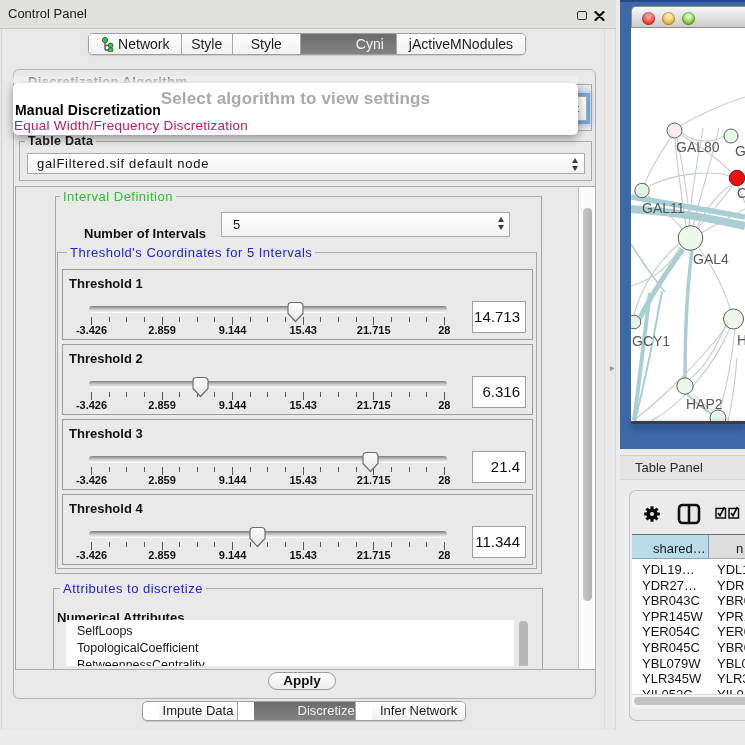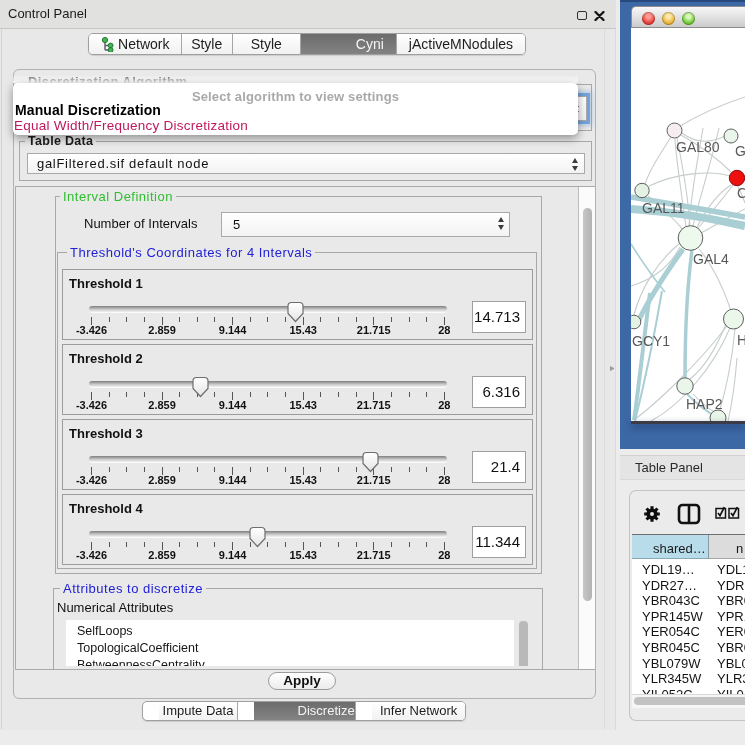--- a/index.html
+++ b/index.html
@@ -1,18 +1,18 @@
 <!DOCTYPE html>
 <html><head><meta charset="utf-8">
 <style>
 * { margin:0; padding:0; box-sizing:border-box; }
 html,body { width:745px; height:745px; overflow:hidden; background:#ececec;
   font-family:"Liberation Sans", sans-serif; }
 .abs { position:absolute; }
-.b { font-weight:normal; }
+.b { font-weight:bold;margin-top:10px; }
 
 #lwin { left:0; top:0; width:616px; height:730px; background:#e8e8e8;
   border-right:1px solid #dadada; }
 #ltitle { left:0; top:0; width:616px; height:29px; background:#e1e1e0;
   border-bottom:1px solid #c6c6c5; font-size:13px; color:#1b1b1b; line-height:28px;
   padding-left:8px; }
 
 .seg { display:flex; border:1px solid #9f9f9f; border-radius:5px; overflow:hidden;
   background:#fff; box-shadow:0 1px 1px rgba(0,0,0,0.12); }
 .seg > div { text-align:center; color:#1d1d1d;
@@ -105,21 +105,21 @@
 <div class="abs" style="left:15px;top:186px;width:580px;height:484px;border:1px solid #a9a9a9;background:#e9e9e9"></div>
 <div class="abs" style="left:578px;top:187px;width:17px;height:482px;background:#fbfbfb;border-left:1px solid #bcbcbc"></div>
 <div class="abs" style="left:583px;top:208px;width:9px;height:393px;background:linear-gradient(90deg,#c7c7c7,#b3b3b3);border-radius:4.5px"></div>
 <div class="gbox abs" style="left:55px;top:196px;width:487px;height:378px"></div>
 <div class="gtitle abs" style="left:60px;top:189.5px;color:#2ebe2e;font-size:13px">Interval Definition</div>
 <div class="abs b" style="left:84px;top:216px;font-size:13px;color:#111">Number of Intervals</div>
 <div class="combo abs" style="left:221px;top:212px;width:289px;height:25px;line-height:24px;padding-left:11px">5</div>
 <div class="updn abs up" style="left:497.5px;top:217px;border-left-width:3.5px;border-right-width:3.5px;border-bottom-width:5px"></div>
 <div class="updn abs dn" style="left:497.5px;top:224.5px;border-left-width:3.5px;border-right-width:3.5px;border-top-width:5px"></div>
 <div class="gbox abs" style="left:57px;top:252px;width:480px;height:317px"></div>
-<div class="gtitle abs" style="left:67px;top:245.5px;color:#2121d6;font-size:13px">Threshold's Coordinates for 4 Intervals</div>
+<div class="gtitle abs" style="left:67px;top:245.5px;color:#2121d6;font-size:13px">Threshold's Coordinates for 5 Intervals</div>
 <div class="tpanel" style="top:269px">
 <div class="ttitle">Threshold 1</div>
 <div class="track"></div>
 <div class="minor"></div>
     <div class="major"></div>
 <span class="tlab" style="left:28.5px">-3.426</span>
 <span class="tlab" style="left:99.1px">2.859</span>
 <span class="tlab" style="left:169.6px">9.144</span>
 <span class="tlab" style="left:240.2px">15.43</span>
 <span class="tlab" style="left:310.7px">21.715</span>
@@ -213,21 +213,21 @@
   </div>
 <div class="abs" style="left:519px;top:621px;width:9px;height:45px;background:#b9b9b9;border-radius:4px 4px 0 0"></div>
 <div class="abs" style="left:268px;top:672px;width:68px;height:18px;background:linear-gradient(#ffffff,#ececec);border:1px solid #9c9c9c;border-radius:9px;text-align:center;font-size:13.5px;font-weight:bold;line-height:16px;color:#111">Apply</div>
 <div id="tabs2" class="seg abs">
 <div style="width:96px">Impute Data</div>
 <div style="width:115px" class="sel">Discretize Data</div>
 <div style="width:113px">Infer Network</div>
 </div>
 <div class="abs" style="left:13px;top:76px;width:565px;height:7px;background:linear-gradient(rgba(255,255,255,0.2),rgba(255,255,255,0.95));z-index:49"></div>
 <div id="popup" class="abs">
-<div style="position:absolute;left:0;top:6px;width:565px;text-align:center;color:#a9a9a9;font-size:13px;font-weight:bold;letter-spacing:0.15px">Select algorithm to view settings</div>
+<div style="position:absolute;left:0;top:6px;width:565px;text-align:center;color:#a9a9a9;font-size:17px;font-weight:bold;letter-spacing:0.15px">Select algorithm to view settings</div>
 <div style="position:absolute;left:2px;top:19px;font-size:14px;font-weight:bold;color:#000;letter-spacing:0.1px">Manual Discretization</div>
 <div style="position:absolute;left:1px;top:35px;font-size:13.5px;color:#be185d;letter-spacing:0.25px">Equal Width/Frequency Discretization</div>
 </div>
 <div class="abs" style="left:604px;top:29px;width:1px;height:700px;background:#dcdcdc"></div>
 <div class="abs" style="left:610px;top:366px;width:4px;height:5px;border-left:4px solid #9a9a9a;border-top:2.5px solid transparent;border-bottom:2.5px solid transparent"></div>
 
 <div id="bluewin" class="abs">
     <div style="height:2px;background:#28497d"></div>
   </div>
 <div id="mactitle" class="abs">

